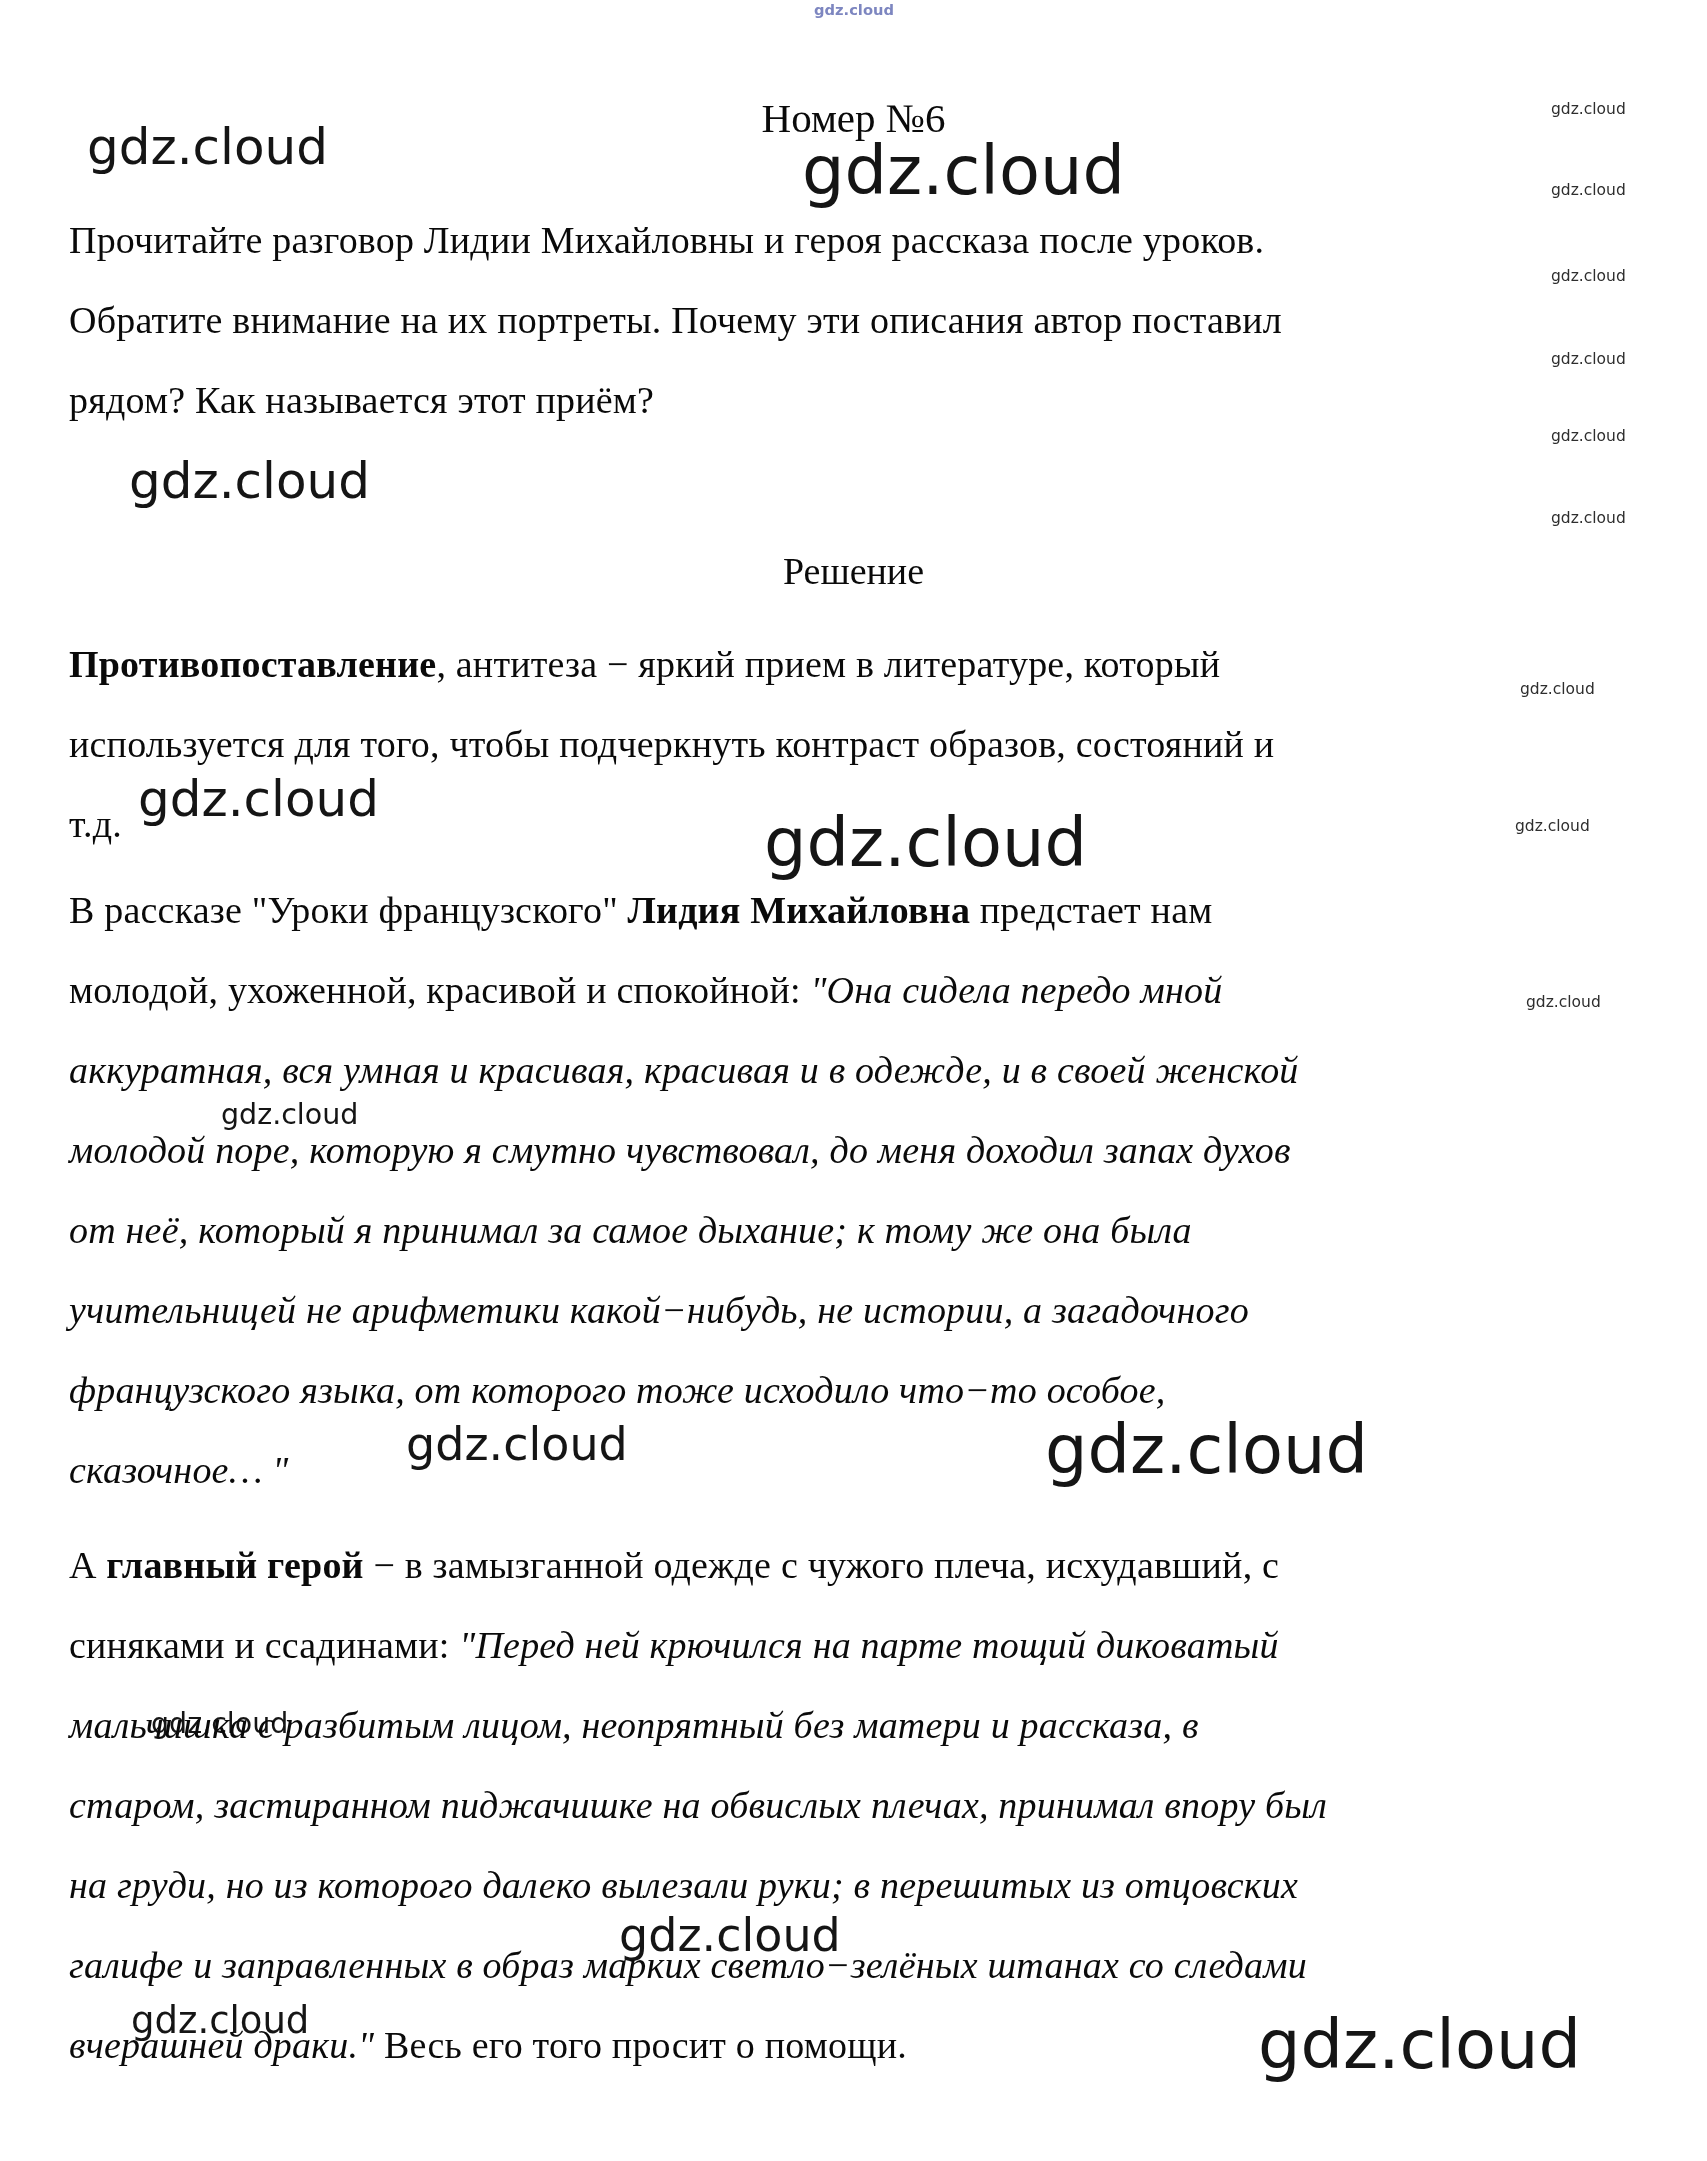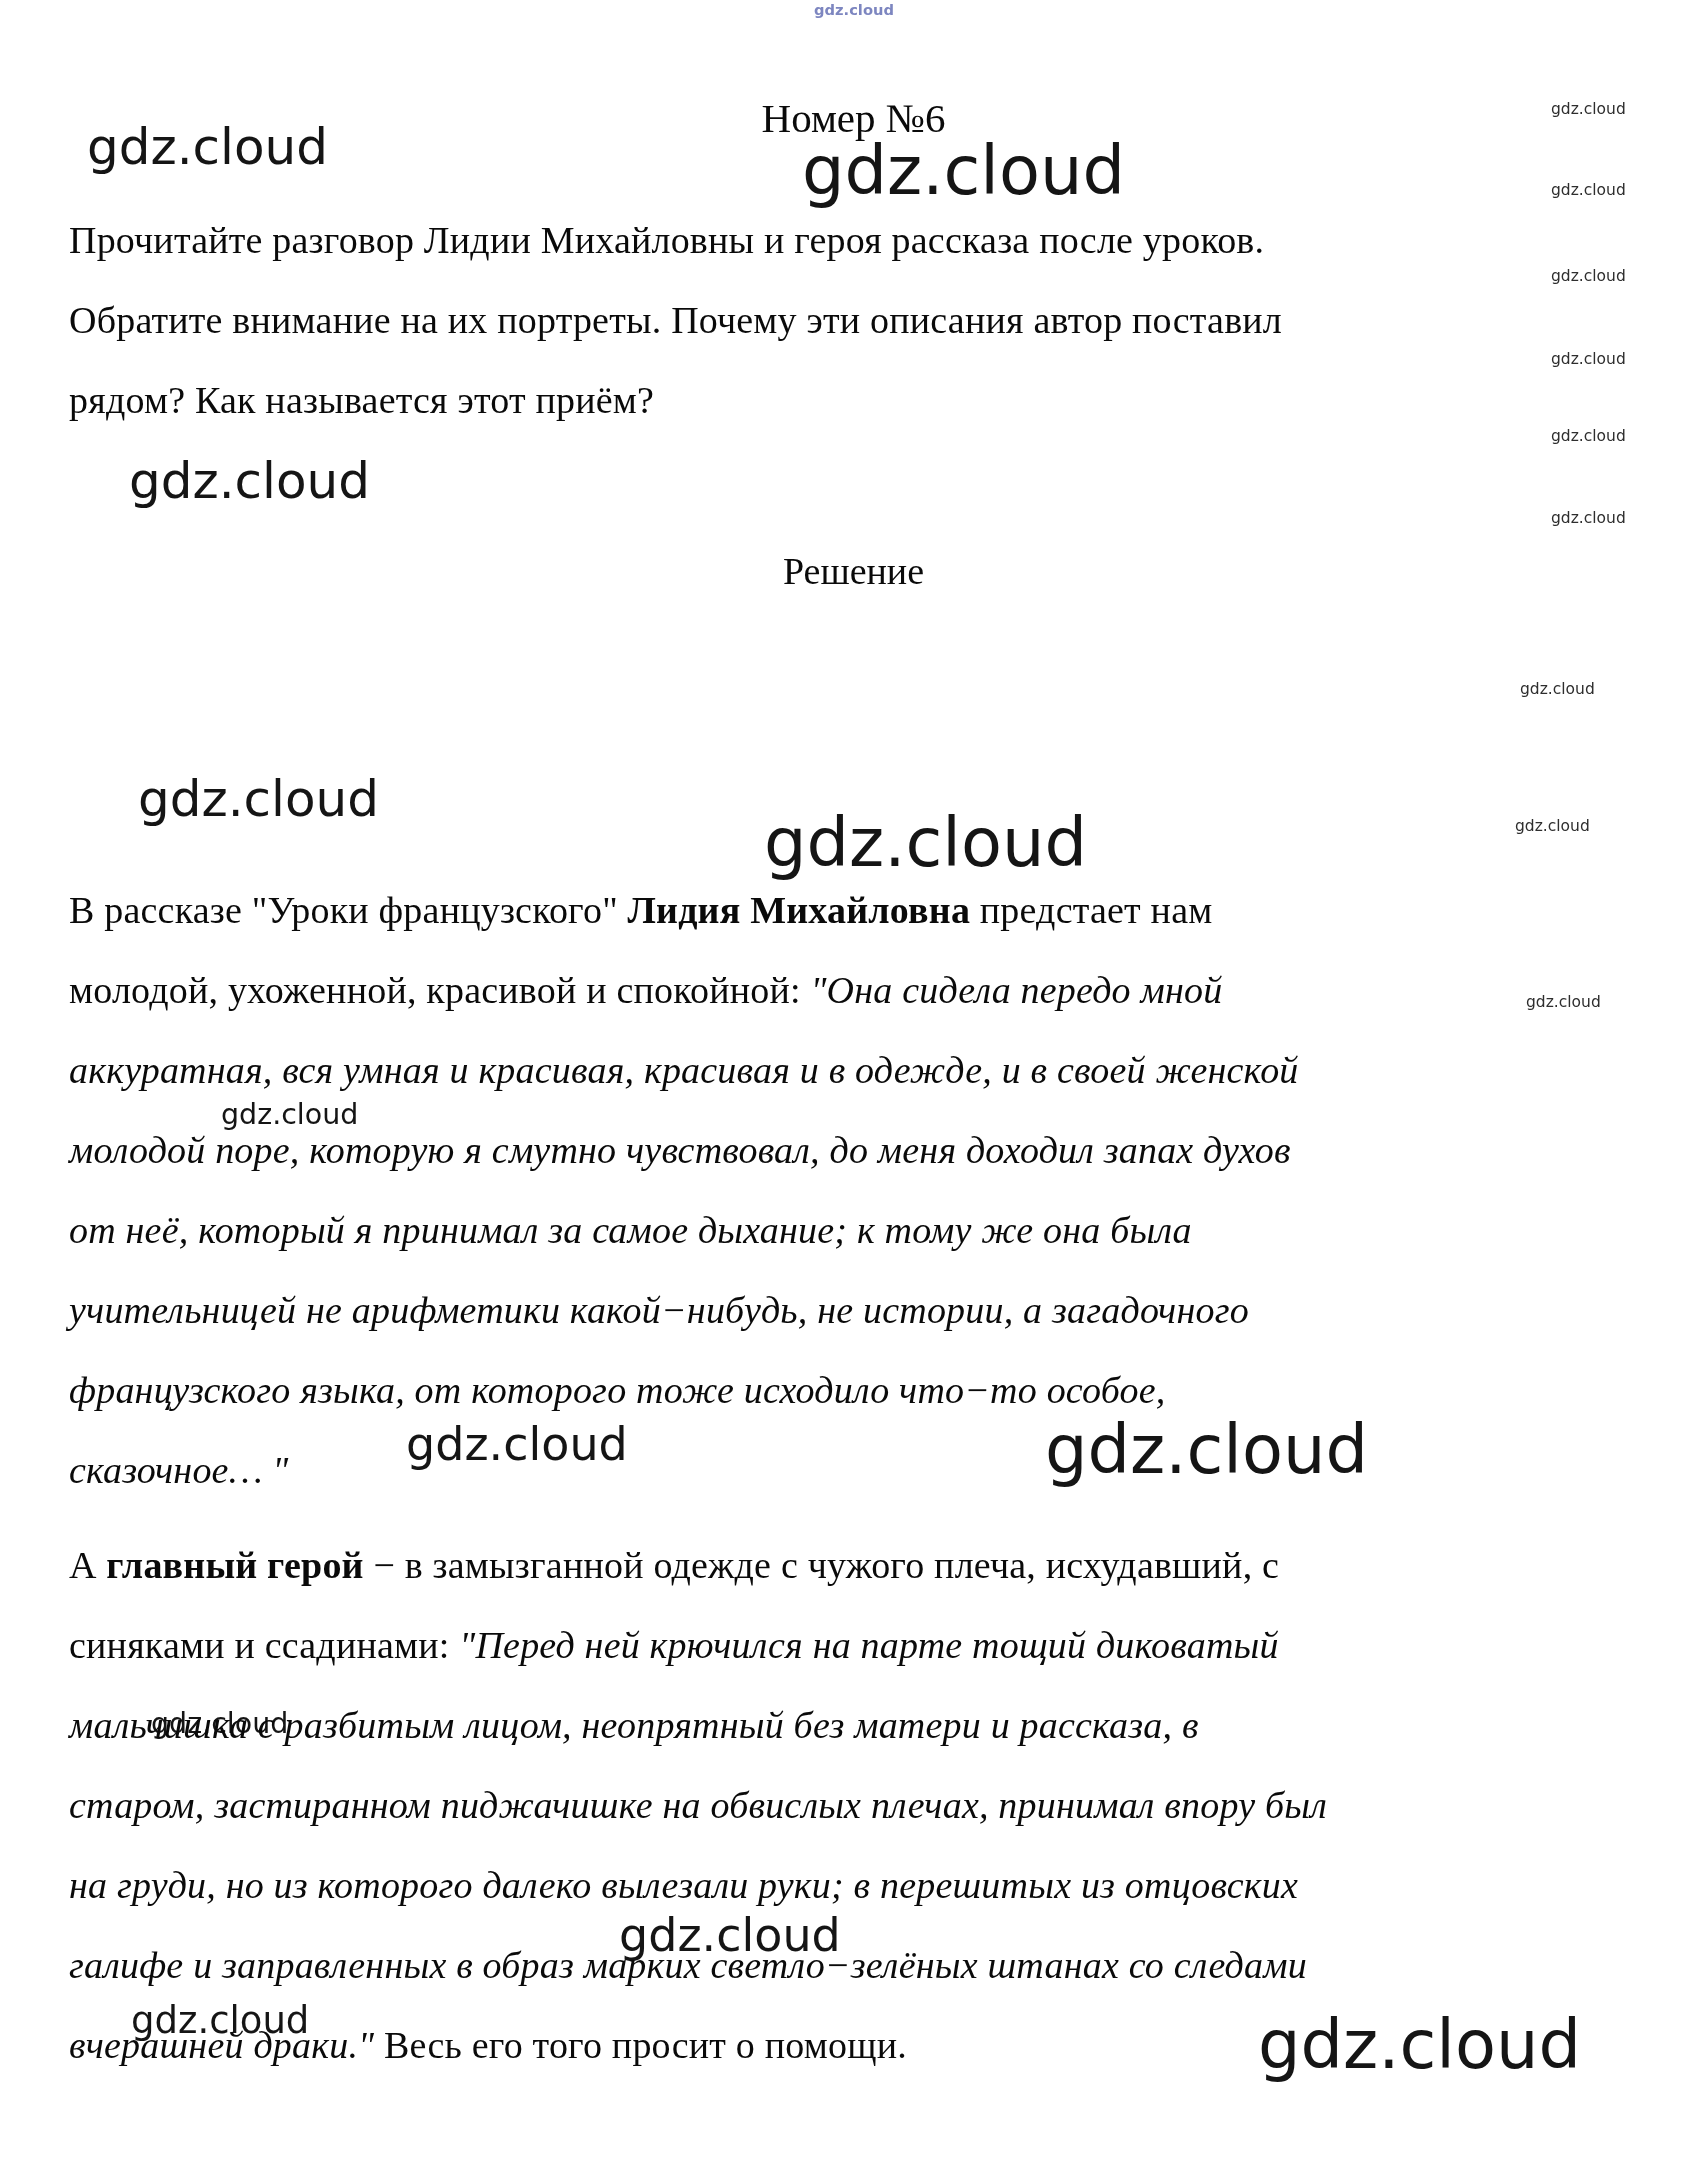--- a/index.html
+++ b/index.html
@@ -130,20 +130,25 @@
   <div class="wm wm-xl wm-r-big2">gdz.cloud</div>
 
   <div class="page-title">Номер №6</div>
   <div class="solution-heading">Решение</div>
 
   <div class="para" id="question-block">
       <div class="line"><span>Прочитайте разговор Лидии Михайловны и героя рассказа после уроков.</span></div>
       <div class="line"><span>Обратите внимание на их портреты. Почему эти описания автор поставил</span></div>
       <div class="line"><span>рядом? Как называется этот приём?</span></div>
     </div>
+  <div class="para" id="answer-para1">
+      <div class="line"><span class="b">Противопоставление</span><span>, антитеза − яркий прием в литературе, который</span></div>
+      <div class="line"><span>используется для того, чтобы подчеркнуть контраст образов, состояний и</span></div>
+      <div class="line"><span>т.д.</span></div>
+    </div>
   <div class="para" id="answer-para2">
       <div class="line"><span>В рассказе "Уроки французского" </span><span class="b">Лидия Михайловна</span><span> предстает нам</span></div>
       <div class="line"><span>молодой, ухоженной, красивой и спокойной: </span><span class="i">"Она сидела передо мной</span></div>
       <div class="line"><span class="i">аккуратная, вся умная и красивая, красивая и в одежде, и в своей женской</span></div>
       <div class="line"><span class="i">молодой поре, которую я смутно чувствовал, до меня доходил запах духов</span></div>
       <div class="line"><span class="i">от неё, который я принимал за самое дыхание; к тому же она была</span></div>
       <div class="line"><span class="i">учительницей не арифметики какой−нибудь, не истории, а загадочного</span></div>
       <div class="line"><span class="i">французского языка, от которого тоже исходило что−то особое,</span></div>
       <div class="line"><span class="i">сказочное… "</span></div>
     </div>

